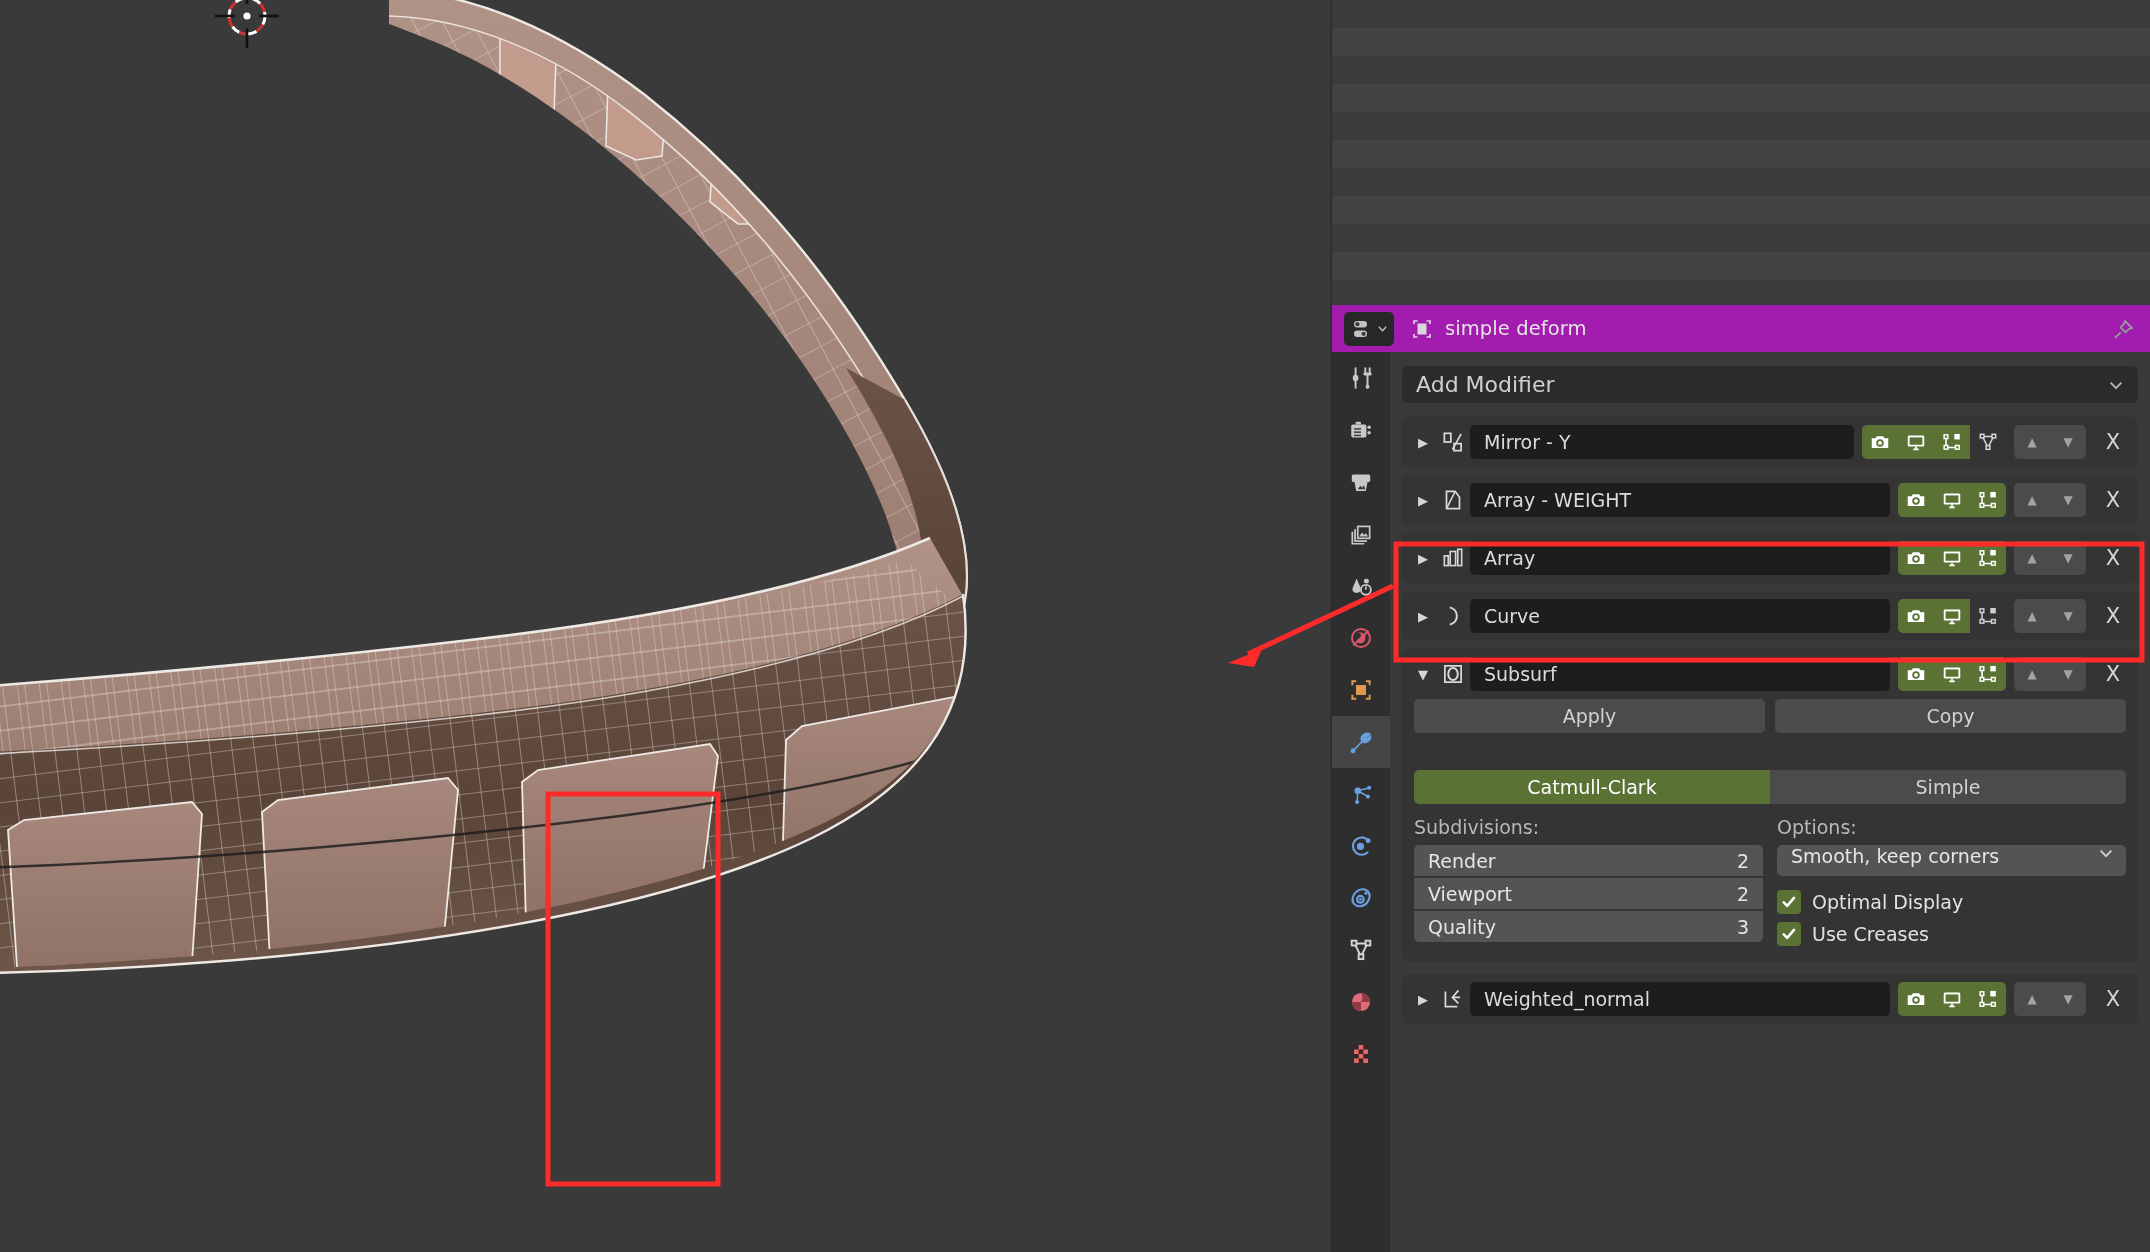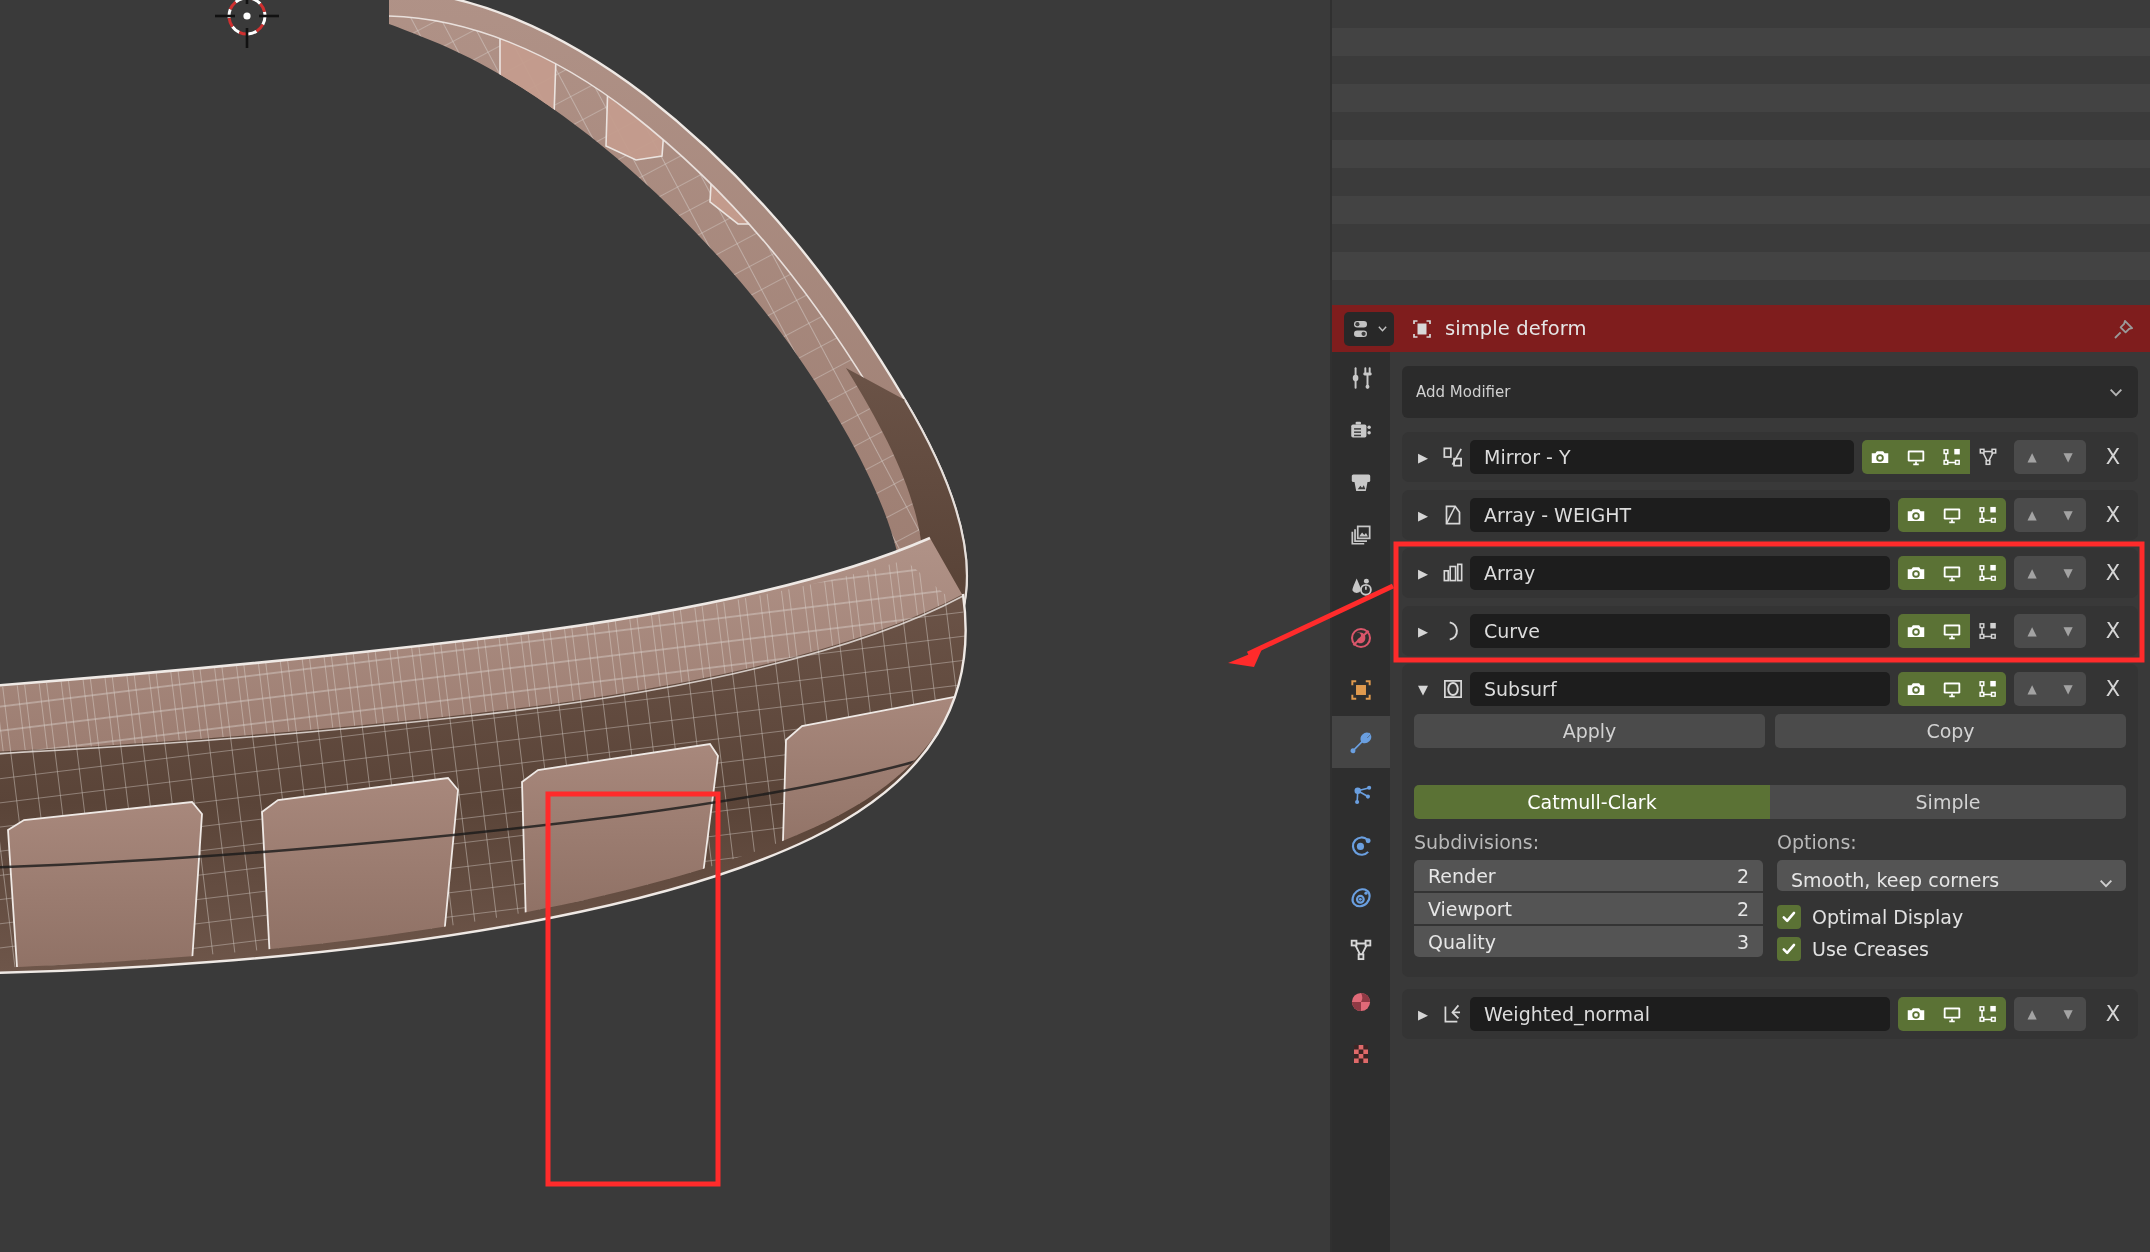--- a/index.html
+++ b/index.html
@@ -26,21 +26,21 @@
   #outliner .stripe { width: 100%; height: 28px; }
   #outliner .stripe.alt { background: #434343; }
   #outliner .stripe.base { background: #3b3b3b; }
 
   
   #properties {
     position: absolute; left: 1332px; top: 305px; width: 818px; height: 947px;
     background: #303030;
   }
   #prop-header {
-    position: relative; height: 47px; background: #7f1d1d;
+    position: relative; height: 47px; background: #a21caf;
     display: flex; align-items: center; padding: 0 12px;
   }
   .editor-type-btn {
     width: 50px; height: 34px; background: #282828; border-radius: 5px;
     display: flex; align-items: center; justify-content: center; gap: 2px;
     cursor: pointer;
   }
   .bc-icon { margin-left: 16px; display: flex; align-items: center; }
   .bc-label {
     margin-left: 11px; color: #e5e5e5; font-size: 19.5px; letter-spacing: .1px;
@@ -59,23 +59,23 @@
   .tab.active { background: #454545; }
   .tab.active::after { content: ""; }
 
   
   #panel-body {
     position: absolute; left: 58px; top: 47px; width: 760px; height: 900px;
     background: #393939; padding: 14px 12px 0 12px;
   }
 
   .add-modifier {
-    height: 52px; background: #2b2b2b; border-radius: 6px;
+    height: 37px; background: #2b2b2b; border-radius: 6px;
     display: flex; align-items: center; justify-content: space-between;
-    padding: 16px 14px; color: #d0d0d0; font-size: 15px; cursor: pointer;
+    padding: 16px 14px; color: #d0d0d0; font-size: 22px; cursor: pointer;
     margin-bottom: 14px;
   }
 
   .mod-card {
     background: #343434; border-radius: 7px; margin-bottom: 8px;
     padding: 6px 8px;
   }
   .mod-row { display: flex; align-items: center; height: 38px; }
   .expander {
     width: 26px; display: flex; align-items: center; justify-content: center;
@@ -135,21 +135,21 @@
   .col-label { color: #b9b9b9; font-size: 19px; margin-bottom: 7px; }
   .numfield {
     height: 31px; background: #545454; display: flex; align-items: center;
     justify-content: space-between; padding: 0 14px; color: #e6e6e6;
     font-size: 19px; cursor: ew-resize; margin-bottom: 2px;
   }
   .numfield.first { border-radius: 5px 5px 0 0; }
   .numfield.last  { border-radius: 0 0 5px 5px; }
   .dropdown {
     height: 31px; background: #545454; border-radius: 5px;
-    display: flex; align-items: flex-end; justify-content: space-between;
+    display: flex; align-items: flex-start; justify-content: space-between;
     padding: 0 12px 0 14px; color: #e6e6e6; font-size: 19px;
     cursor: pointer; margin-bottom: 10px;
   }
   .chk-row {
     display: flex; align-items: center; gap: 11px; height: 32px;
     cursor: pointer;
   }
   .chk {
     width: 24px; height: 24px; border-radius: 4px; background: #5b7235;
     display: flex; align-items: center; justify-content: center;

